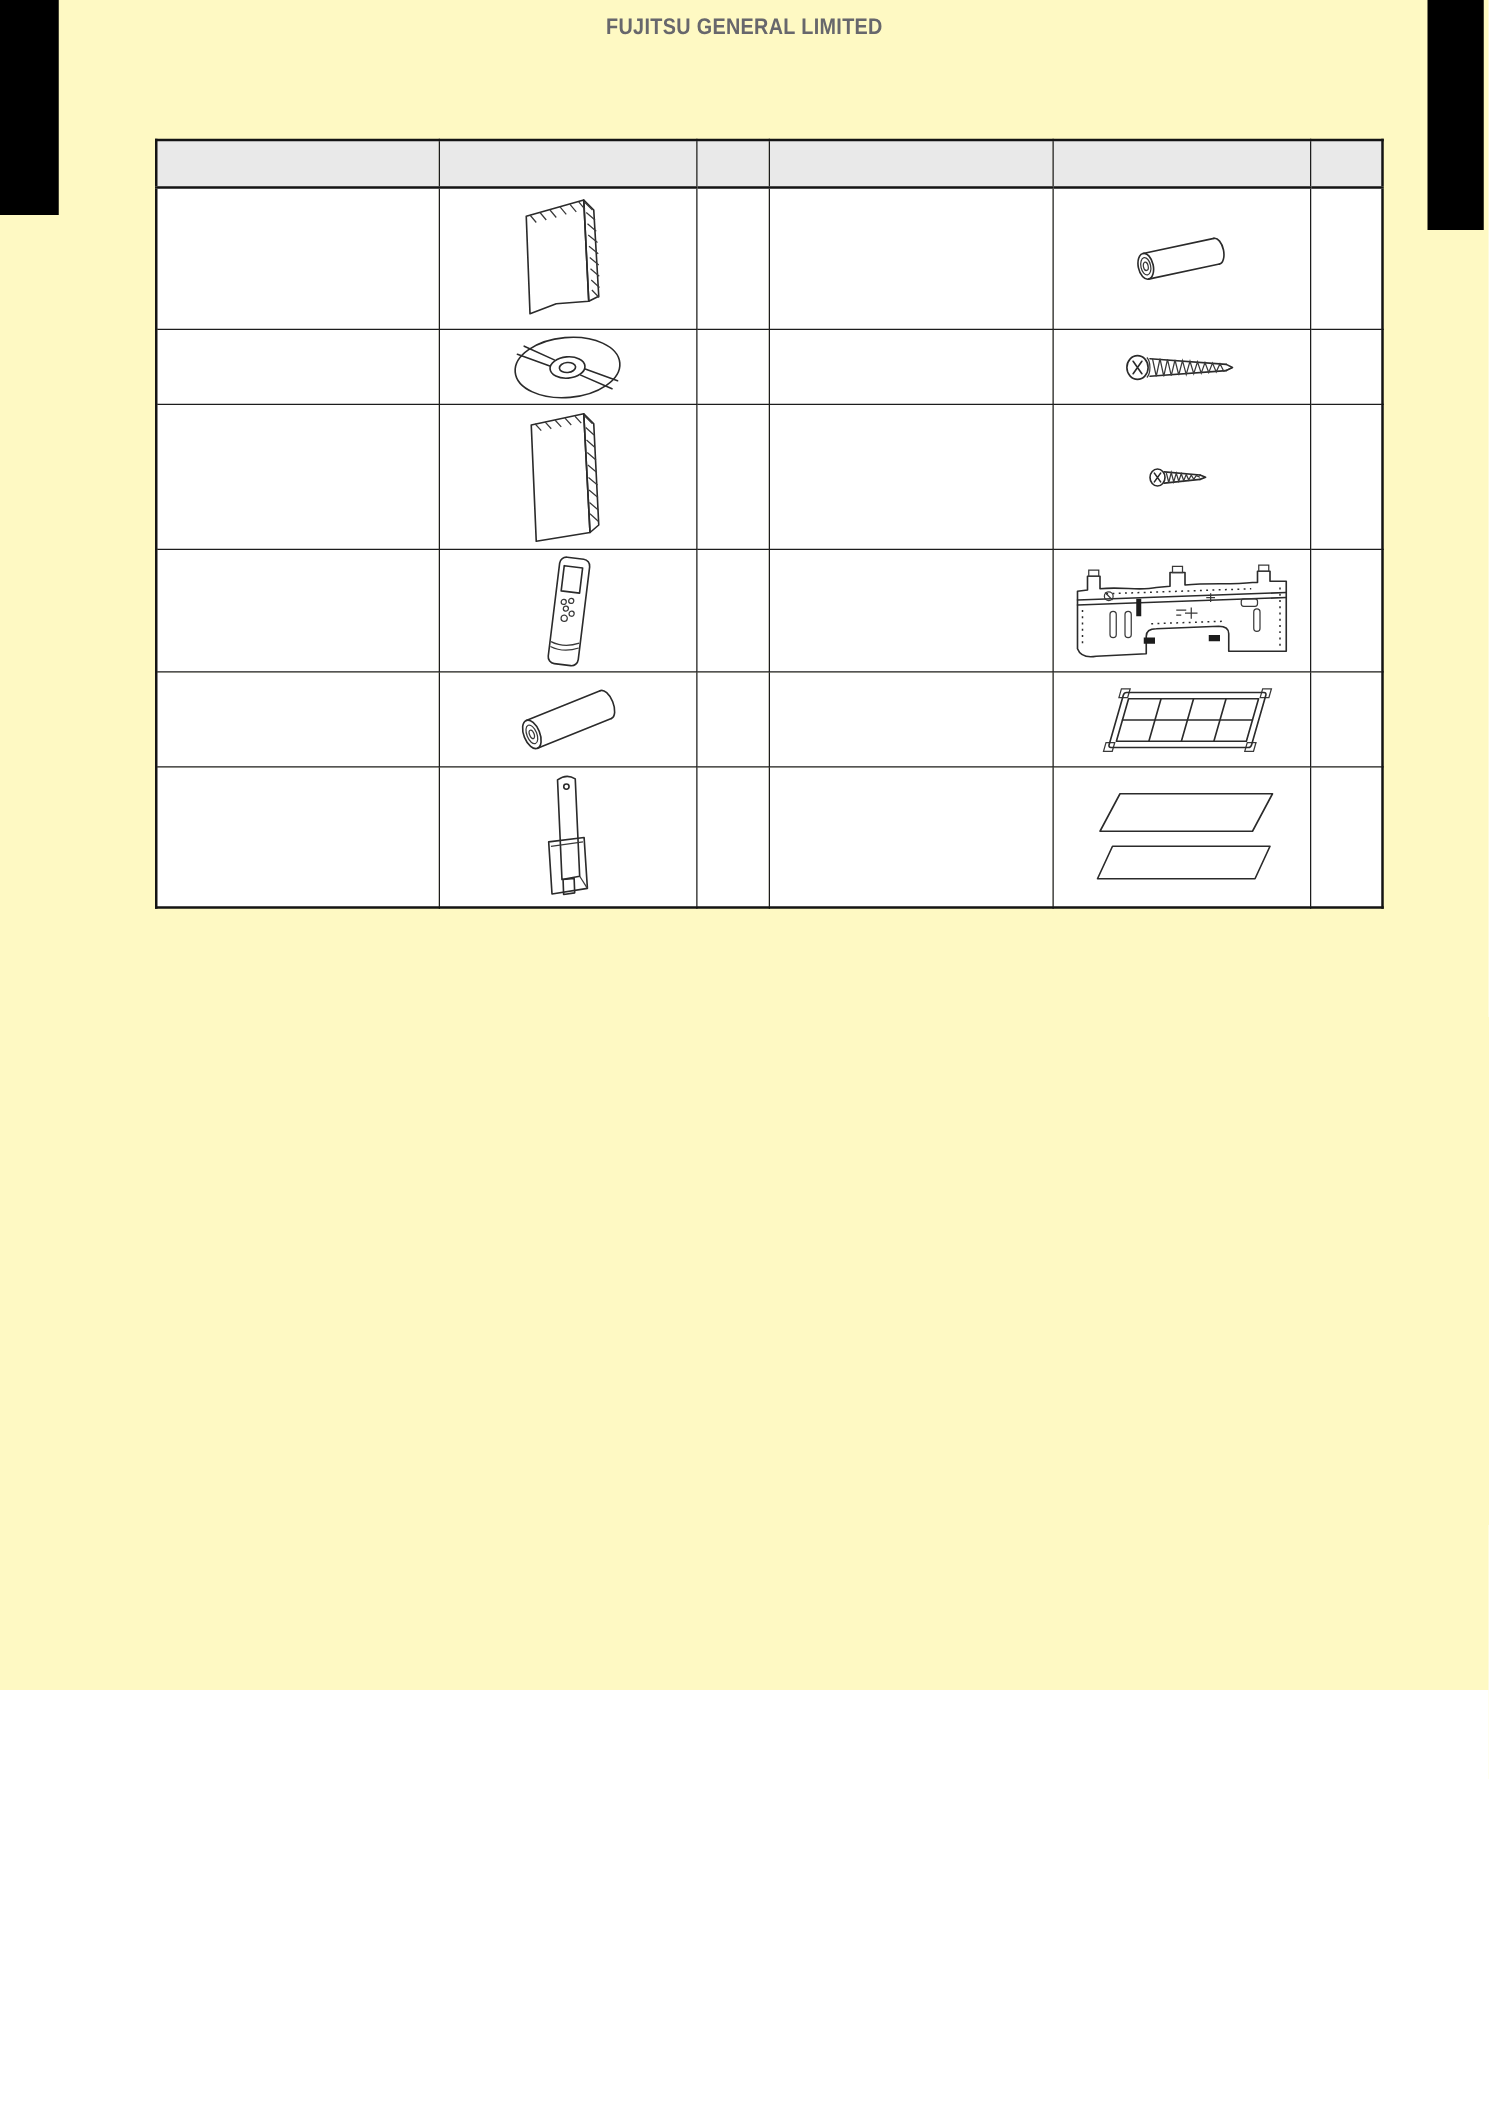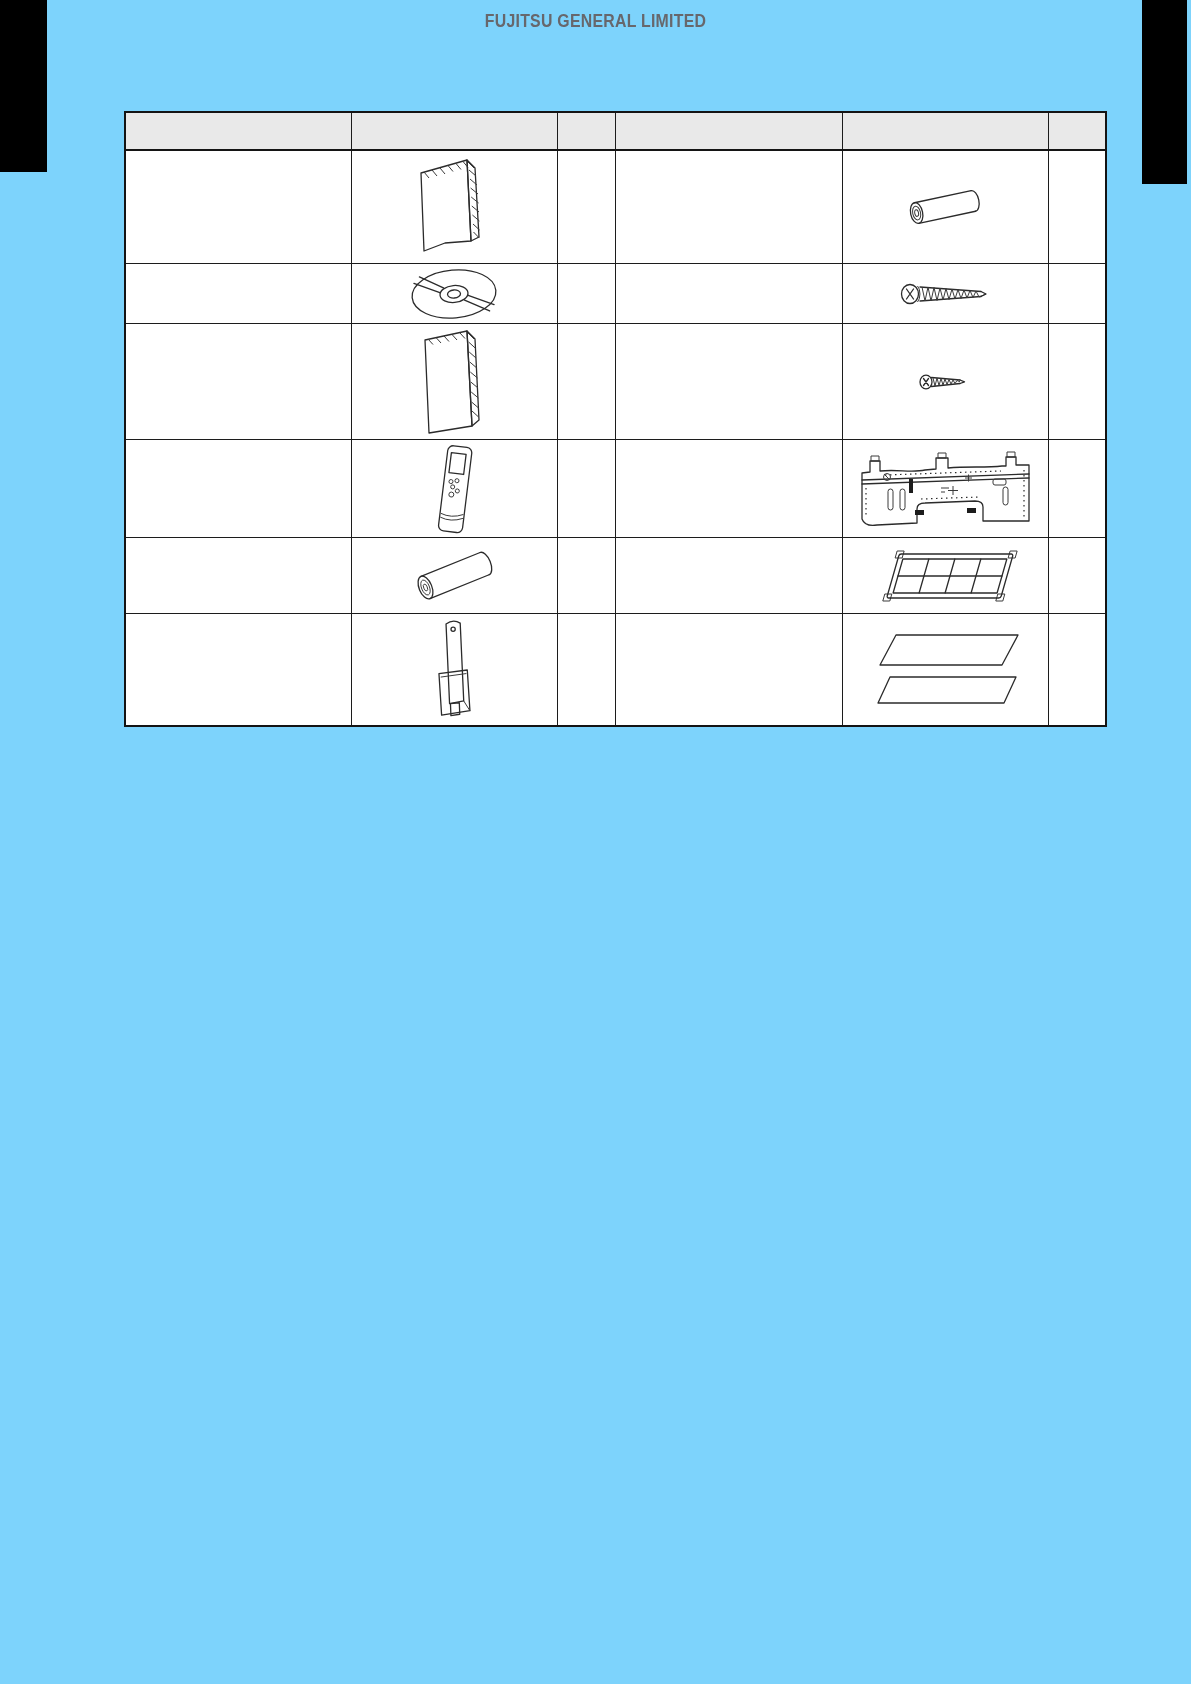--- a/index.html
+++ b/index.html
@@ -1,19 +1,19 @@
 <!DOCTYPE html>
 <html><head>
 <meta charset="utf-8">
 <style>
   html,body{margin:0;padding:0;background:#ffffff;}
   .page{
     position:relative;
-    width:1191px;height:1684px;
-    background:#7dd3fc;
+    width:1191px;height:1352px;
+    background:#fef9c3;
     font-family:"Liberation Sans", sans-serif;
     overflow:hidden;
   }
   .corner-mark{position:absolute;background:#000;}
   .corner-mark.left{left:0;top:0;width:47px;height:172px;}
   .corner-mark.right{left:1142px;top:0;width:45px;height:184px;}
   .brand-header{
     position:absolute;left:0;top:11px;width:100%;
     text-align:center;color:#67676c;
     font-size:18px;font-weight:700;letter-spacing:.3px;

